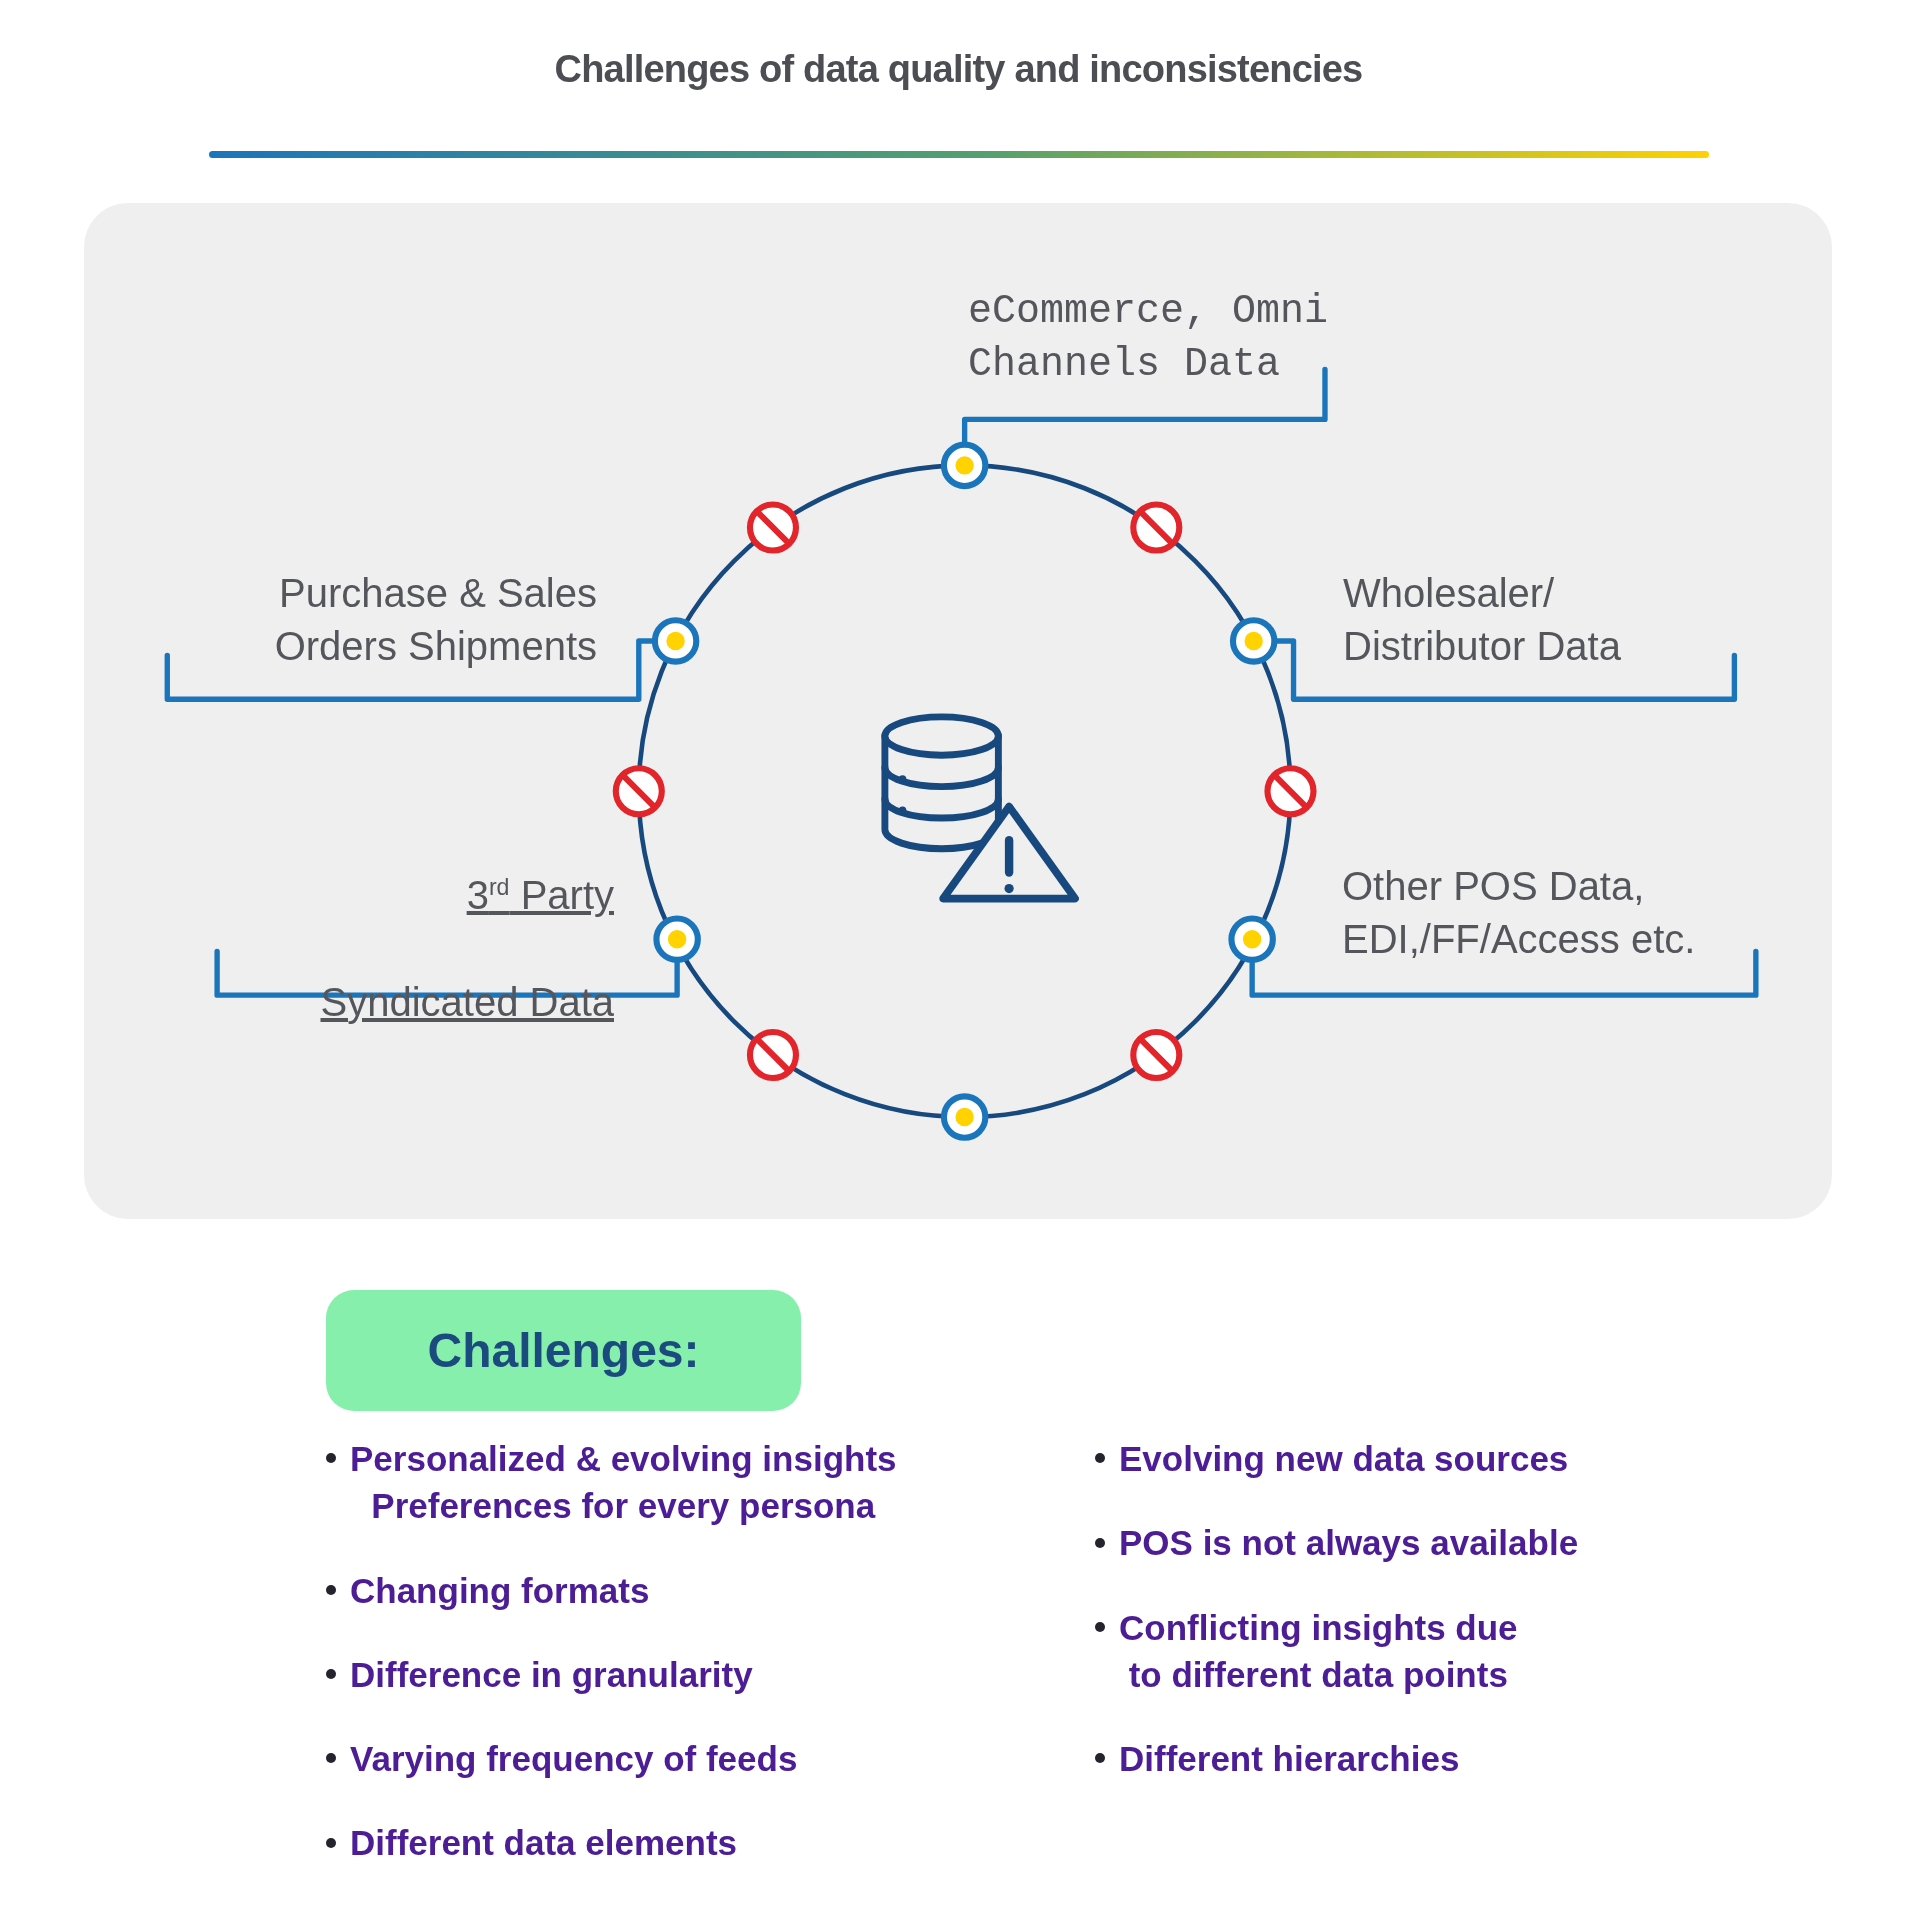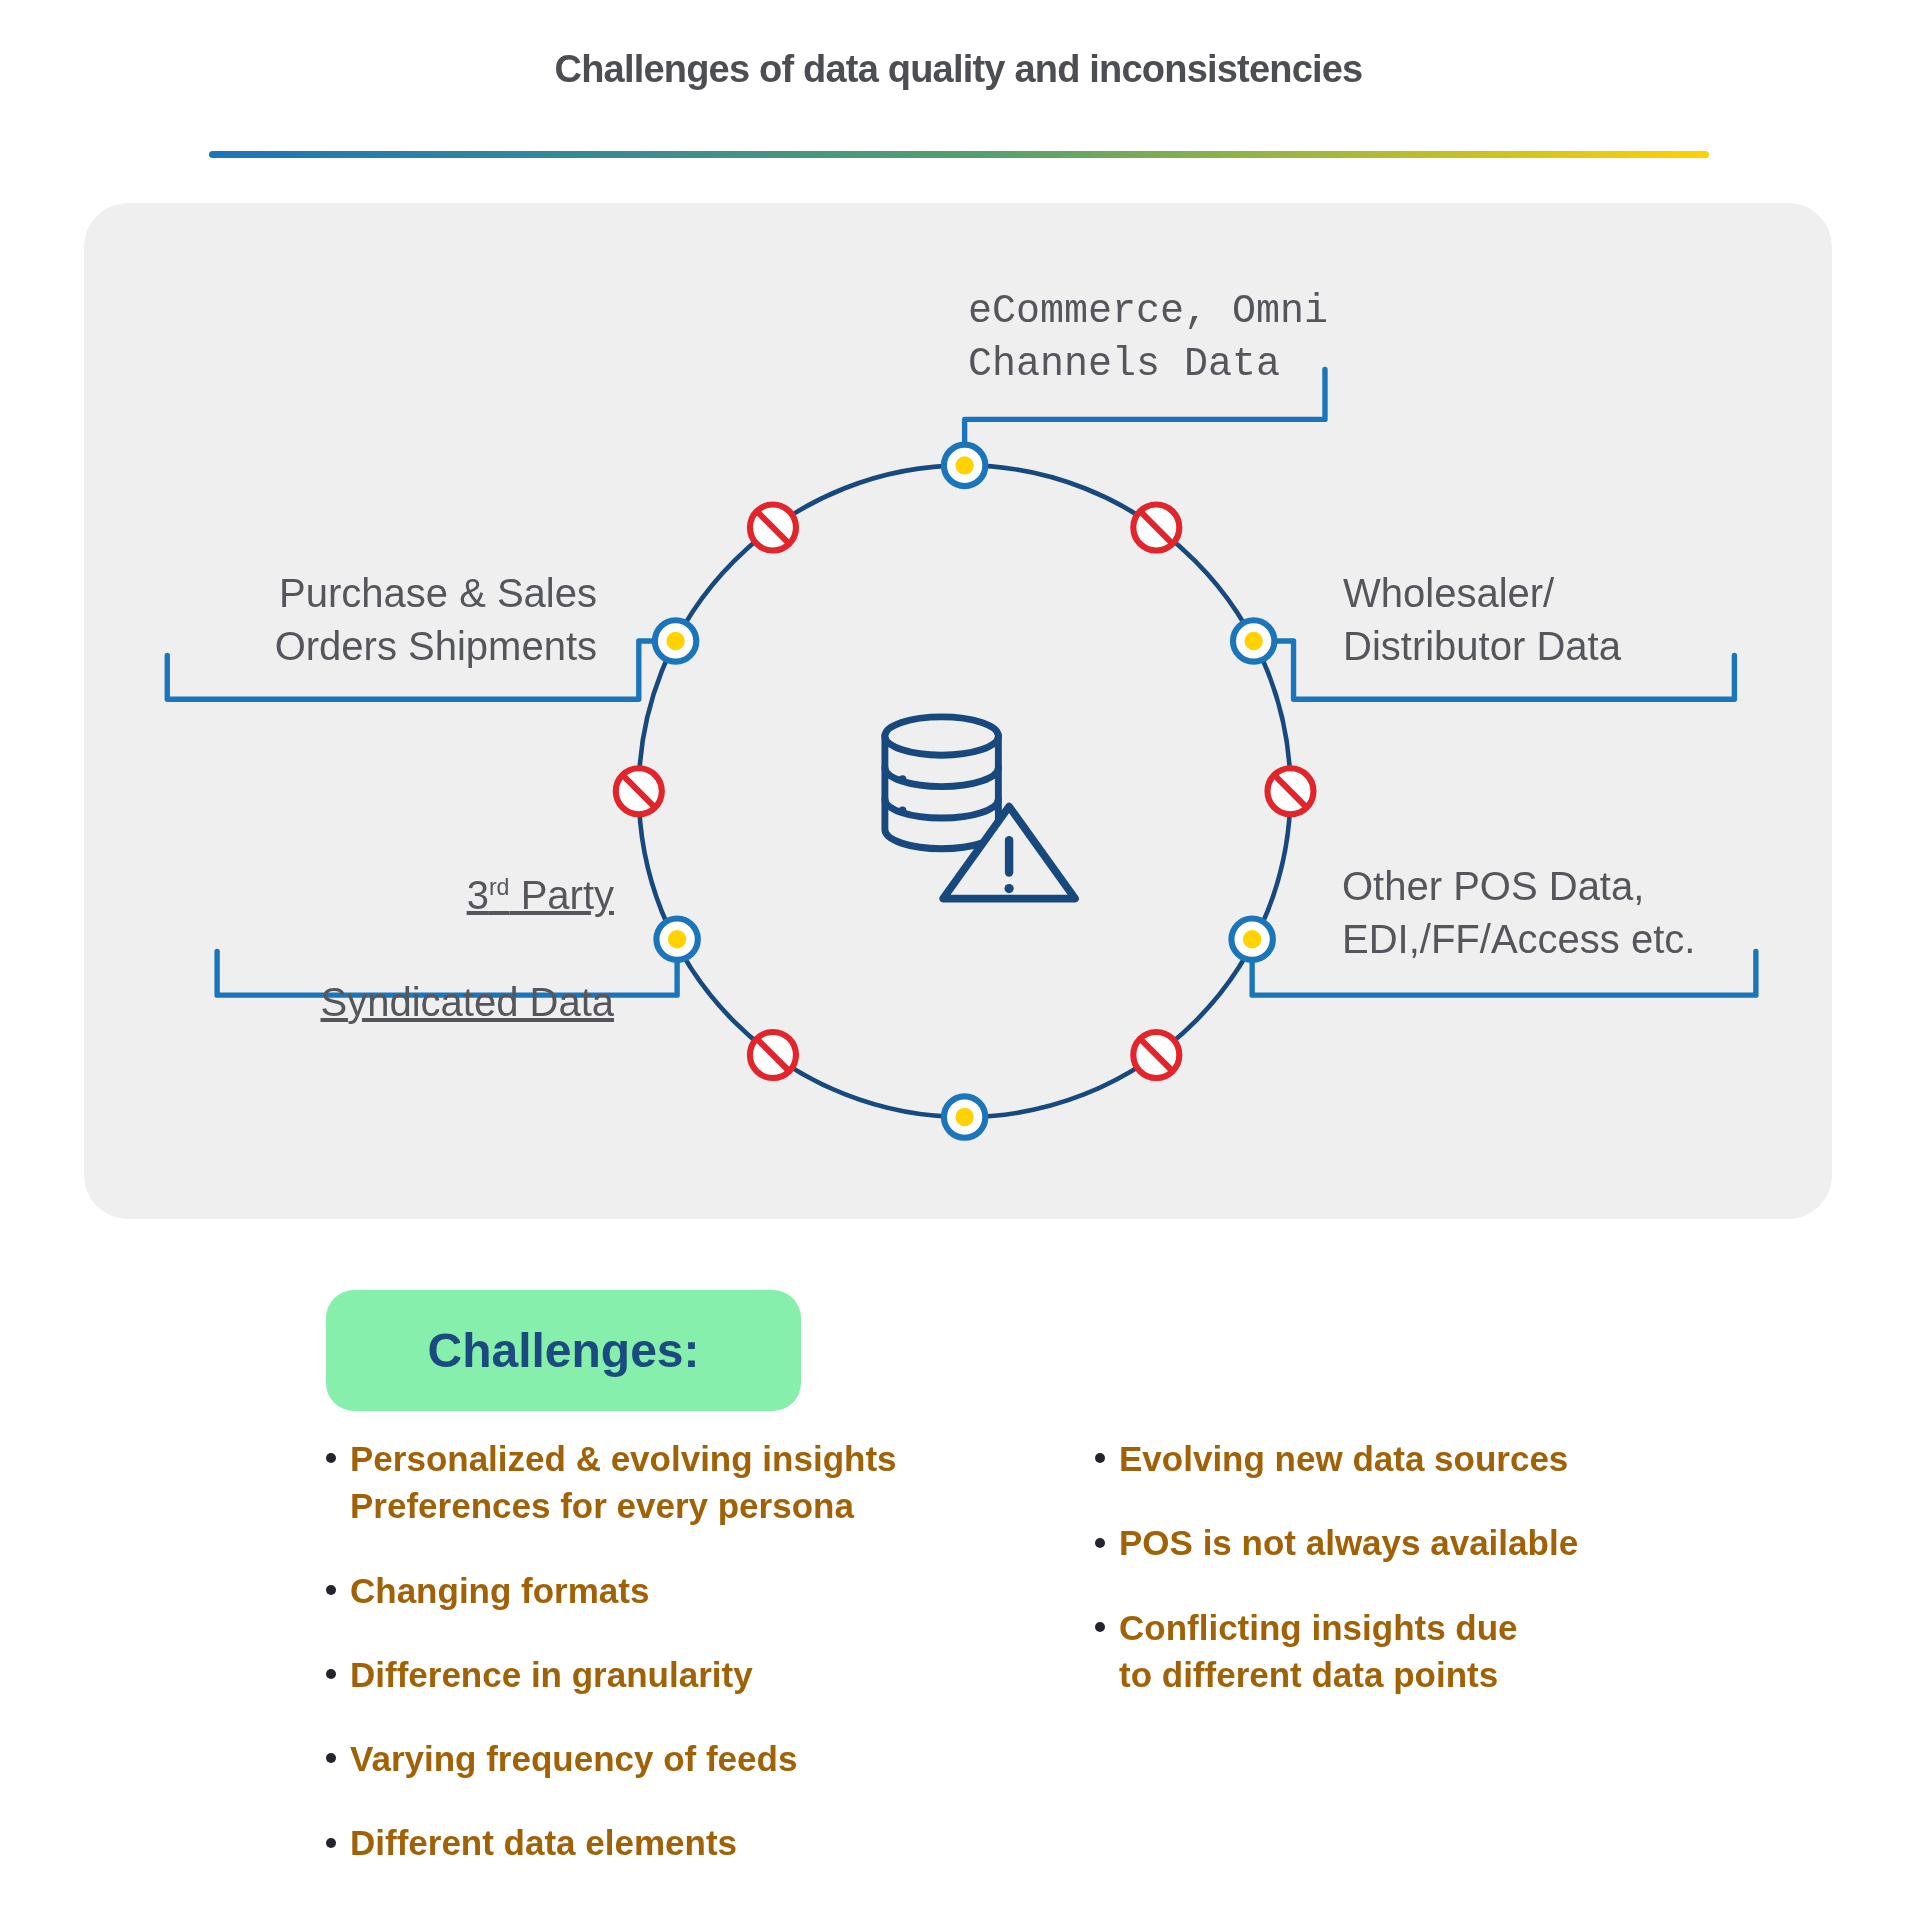--- a/index.html
+++ b/index.html
@@ -52,21 +52,21 @@
   }
   .badge .badge-text { font-size:48px; font-weight:700; color:#1b4a7e; }
 
   
   .list { position:absolute; top:1435px; width:736px; list-style:none; }
   .list-left  { left:326px; }
   .list-right { left:1095px; }
   .list li {
     display:flex; align-items:flex-start;
     margin-bottom:37px;
-    font-size:35px; font-weight:700; color:#a16207; line-height:1.35;
+    font-size:35px; font-weight:700; color:#4c1d95; line-height:1.35;text-align:center;
   }
   .list li::before {
     content:""; flex:none; width:10px; height:10px; border-radius:50%;
     background:#25232e; margin:18.4px 14px 0 0;
   }
   .list li span { white-space:pre-line; }
 </style>
 </head>
 <body>
 
@@ -189,16 +189,19 @@
     <li>
         <span>Evolving new data sources</span>
       </li>
     <li>
         <span>POS is not always available</span>
       </li>
     <li>
         <span>Conflicting insights due
 to different data points</span>
       </li>
+    <li>
+        <span>Different hierarchies</span>
+      </li>
   </ul>
 
 </div>
 
 
 </body></html>

